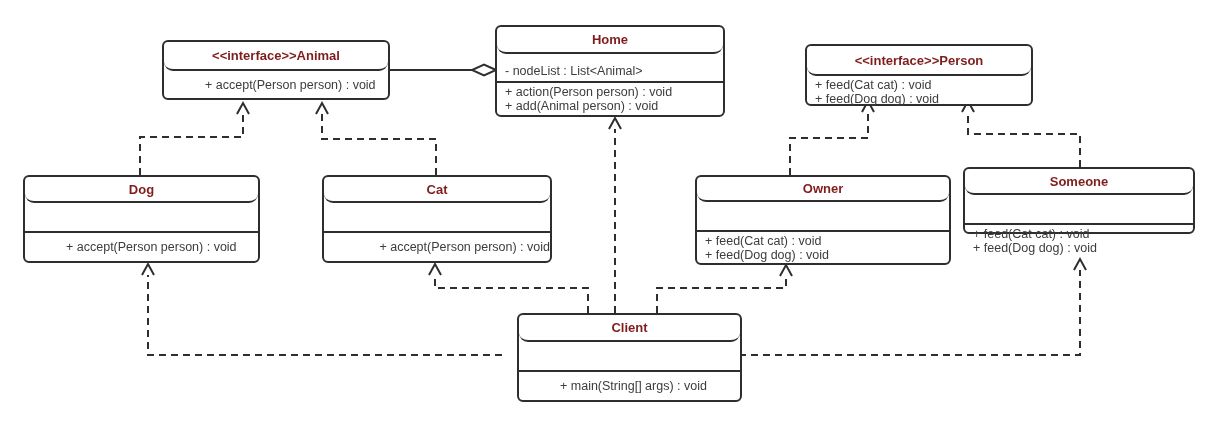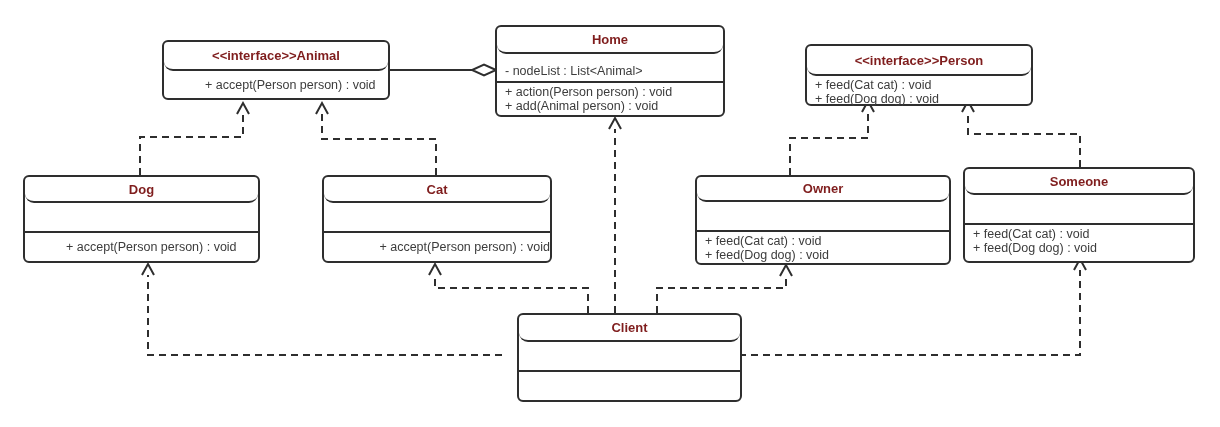--- a/index.html
+++ b/index.html
@@ -178,27 +178,30 @@
 
   <div class="uml-class" style="left:675px; top:175px; width:256px; height:90px;margin-left:20px;">
     <div class="uml-title" style="height:25px;">Owner</div>
     <div class="uml-attrs" style="height:30px;"></div>
     <div class="uml-methods">
       <div class="member">+ feed(Cat cat) : void</div>
       <div class="member">+ feed(Dog dog) : void</div>
     </div>
   </div>
 
-  <div class="uml-class" style="left:963px; top:167px; width:232px; height:96px;">
+  <div class="uml-class" style="left:963px; top:167px; width:232px; height:67px;">
     <div class="uml-title" style="height:26px;">Someone</div>
     <div class="uml-attrs" style="height:30px;"></div>
     <div class="uml-methods">
       <div class="member">+ feed(Cat cat) : void</div>
       <div class="member">+ feed(Dog dog) : void</div>
     </div>
   </div>
 
   <div class="uml-class" style="left:517px; top:313px; width:225px; height:89px;">
     <div class="uml-title" style="height:27px;">Client</div>
     <div class="uml-attrs" style="height:30px;"></div>
+    <div class="uml-methods centered">
+      <div class="member">+ main(String[] args) : void</div>
+    </div>
   </div>
 
 </div>
 
 </body></html>

